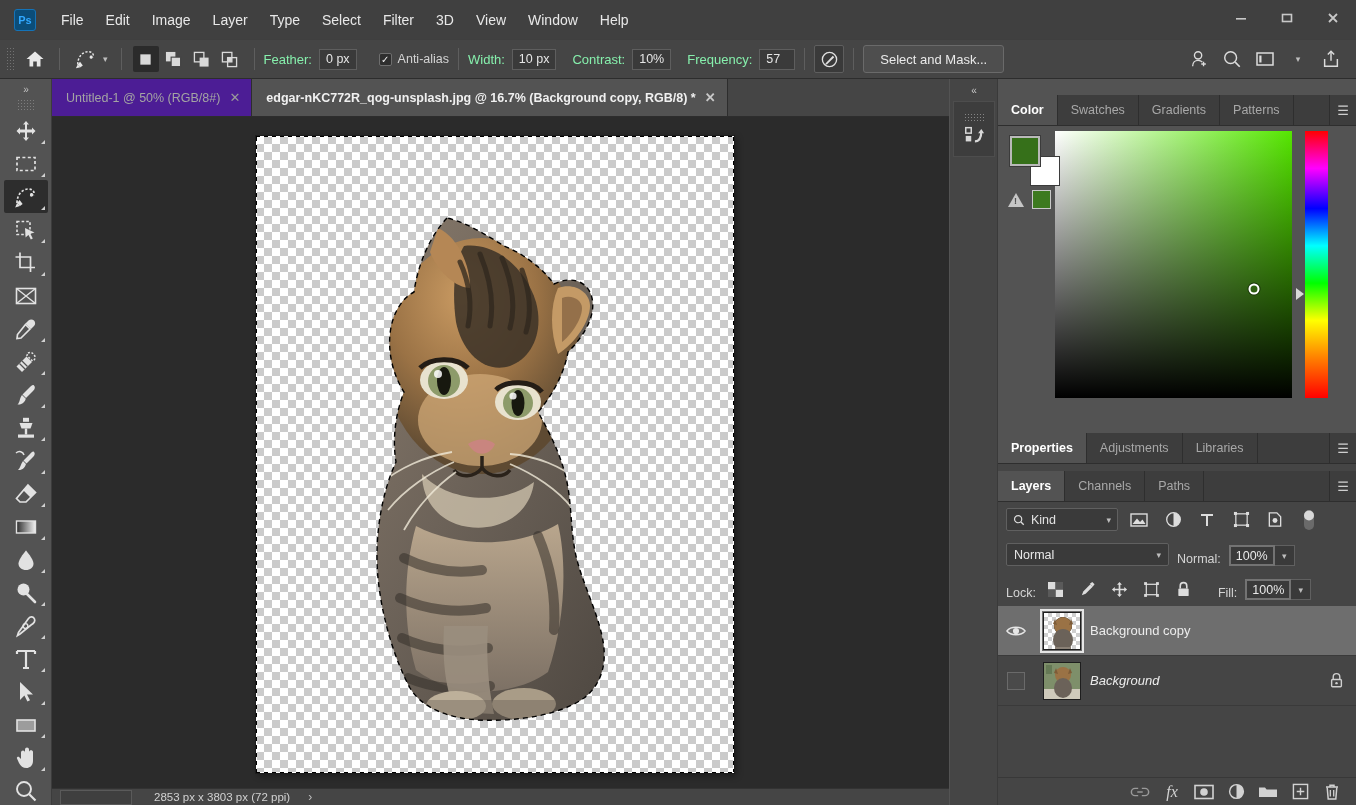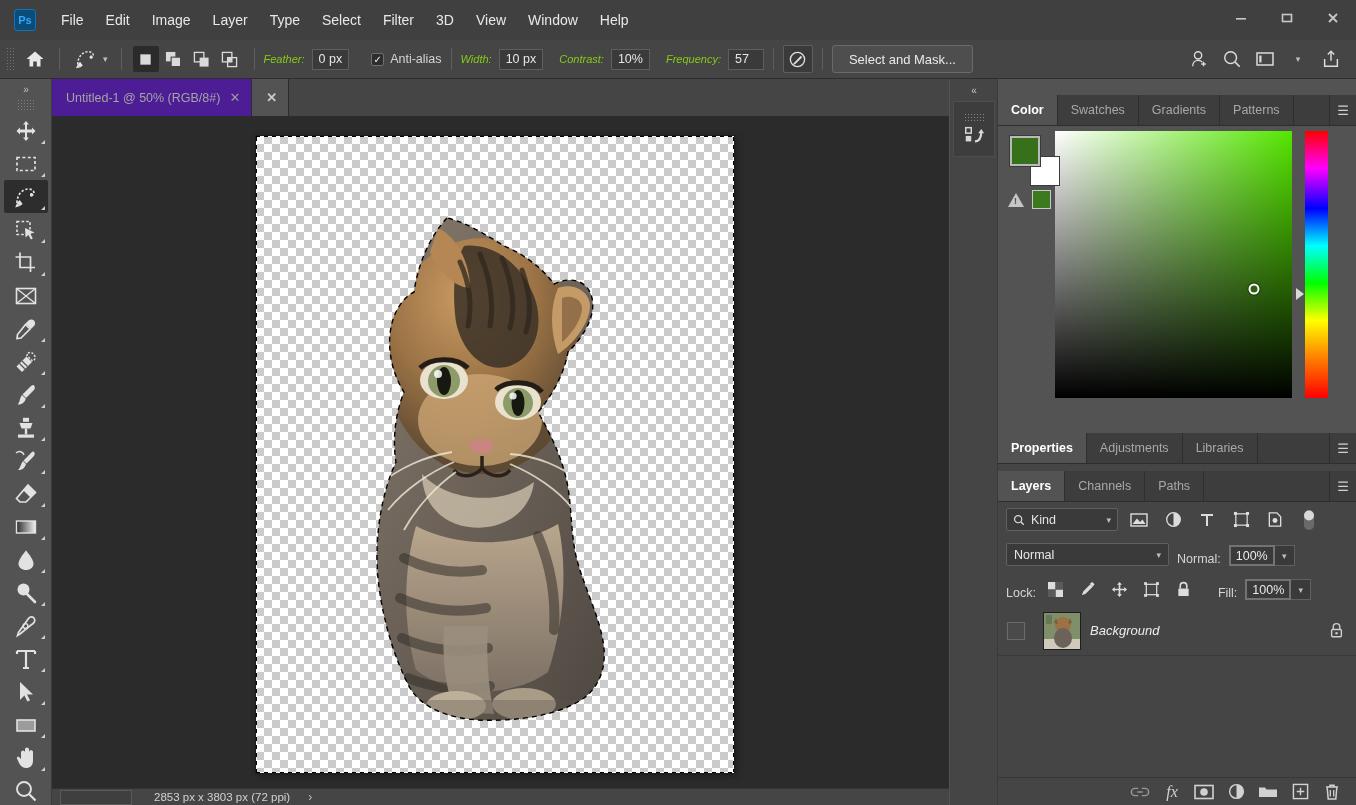--- a/index.html
+++ b/index.html
@@ -40,21 +40,21 @@
     position: absolute; left: 0; top: 40px; width: 1356px; height: 39px;
     background: #454545; display: flex; align-items: center;
     border-bottom: 1px solid #2d2d2d;
   }
   .grip {
     width: 9px; height: 24px; margin: 0 5px 0 6px;
     background-image: radial-gradient(#7d7d7d 0.8px, transparent 0.9px);
     background-size: 3px 3px; opacity: .8;
   }
   .opt-sep { width: 1px; height: 22px; background: #5e5e5e; margin: 0 9px; }
-  .opt-label { color: #84cc16; font-size: 11px; margin-right: 7px; white-space: nowrap; font-style: italic; }
+  .opt-label { color: #86efac; font-size: 13px; margin-right: 7px; white-space: nowrap; }
   .opt-field {
     background: #3a3a3a; border: 1px solid #5e5e5e; color: #e6e6e6;
     font-size: 12.5px; height: 21px; padding: 0 6px; line-height: 19px;
     min-width: 36px; text-align: left;
   }
   .home-icon { width: 30px; height: 26px; display:flex; align-items:center; justify-content:center; color:#e0e0e0; }
   .tool-preset {
     display: flex; align-items: center; gap: 4px; height: 28px; padding: 0 4px;
   }
   .tool-preset-icon { width: 26px; height: 24px; display:flex;align-items:center;justify-content:center; }
@@ -584,20 +584,21 @@
         </div>
       </div>
   </div>
 
   <div class="tabbar">
     <div class="tab inactive">
       <span>Untitled-1 @ 50% (RGB/8#)</span>
       <span class="tab-close">✕</span>
     </div>
     <div class="tab active">
+      <span>edgar-nKC772R_qog-unsplash.jpg @ 16.7% (Background copy, RGB/8) *</span>
       <span class="tab-close">✕</span>
     </div>
   </div>
 
   <div class="canvas-area">
     <div class="canvas">
       <div class="cat-wrap">
         <svg width="290" height="520" viewBox="0 0 290 520">
           <defs>
             <radialGradient id="furWarm" cx="40%" cy="25%" r="70%">
@@ -879,20 +880,42 @@
         <div style="display:flex;align-items:center;">
           <div class="numfield">100%</div>
           <div class="numstep">
               <span class="chev">▾</span>
             </div>
         </div>
       </div>
     </div>
 
     <div class="layer-list">
+      <div class="layer-row selected">
+        <div class="eye-cell">
+          <svg width="20" height="14" viewBox="0 0 22 14">
+              <path d="M1 7 C5 1.5, 17 1.5, 21 7 C17 12.5, 5 12.5, 1 7 Z" fill="none" stroke="#e6e6e6" stroke-width="1.5"></path>
+              <circle cx="11" cy="7" r="3.4" fill="#e6e6e6"></circle>
+            </svg>
+        </div>
+        <div class="thumb-cell">
+          <div class="thumb sel-outline">
+            <svg width="38" height="38" viewBox="0 0 38 38">
+              <ellipse cx="19" cy="13" rx="9" ry="9" fill="#9a7murky"></ellipse>
+              <ellipse cx="19" cy="13" rx="9" ry="9" fill="#9a7245"></ellipse>
+              <path d="M11 6 L13 12 L9 11 Z" fill="#7d5c38"></path>
+              <path d="M27 6 L25 12 L29 11 Z" fill="#7d5c38"></path>
+              <ellipse cx="19" cy="27" rx="10" ry="11" fill="#6b6259"></ellipse>
+              <rect x="11" y="34" width="16" height="3" fill="#8a8075"></rect>
+            </svg>
+          </div>
+        </div>
+        <div class="layer-name">Background copy</div>
+        <div class="layer-lock"></div>
+      </div>
 
       <div class="layer-row">
         <div class="eye-cell">
           <div style="width:18px;height:18px;border:1px solid #6a6a6a;background:#4a4a4a;"></div>
         </div>
         <div class="thumb-cell">
           <div class="thumb">
             <svg width="38" height="38" viewBox="0 0 38 38">
               <rect width="38" height="38" fill="#7e8f6a"></rect>
               <rect y="26" width="38" height="12" fill="#cfcabb"></rect>

